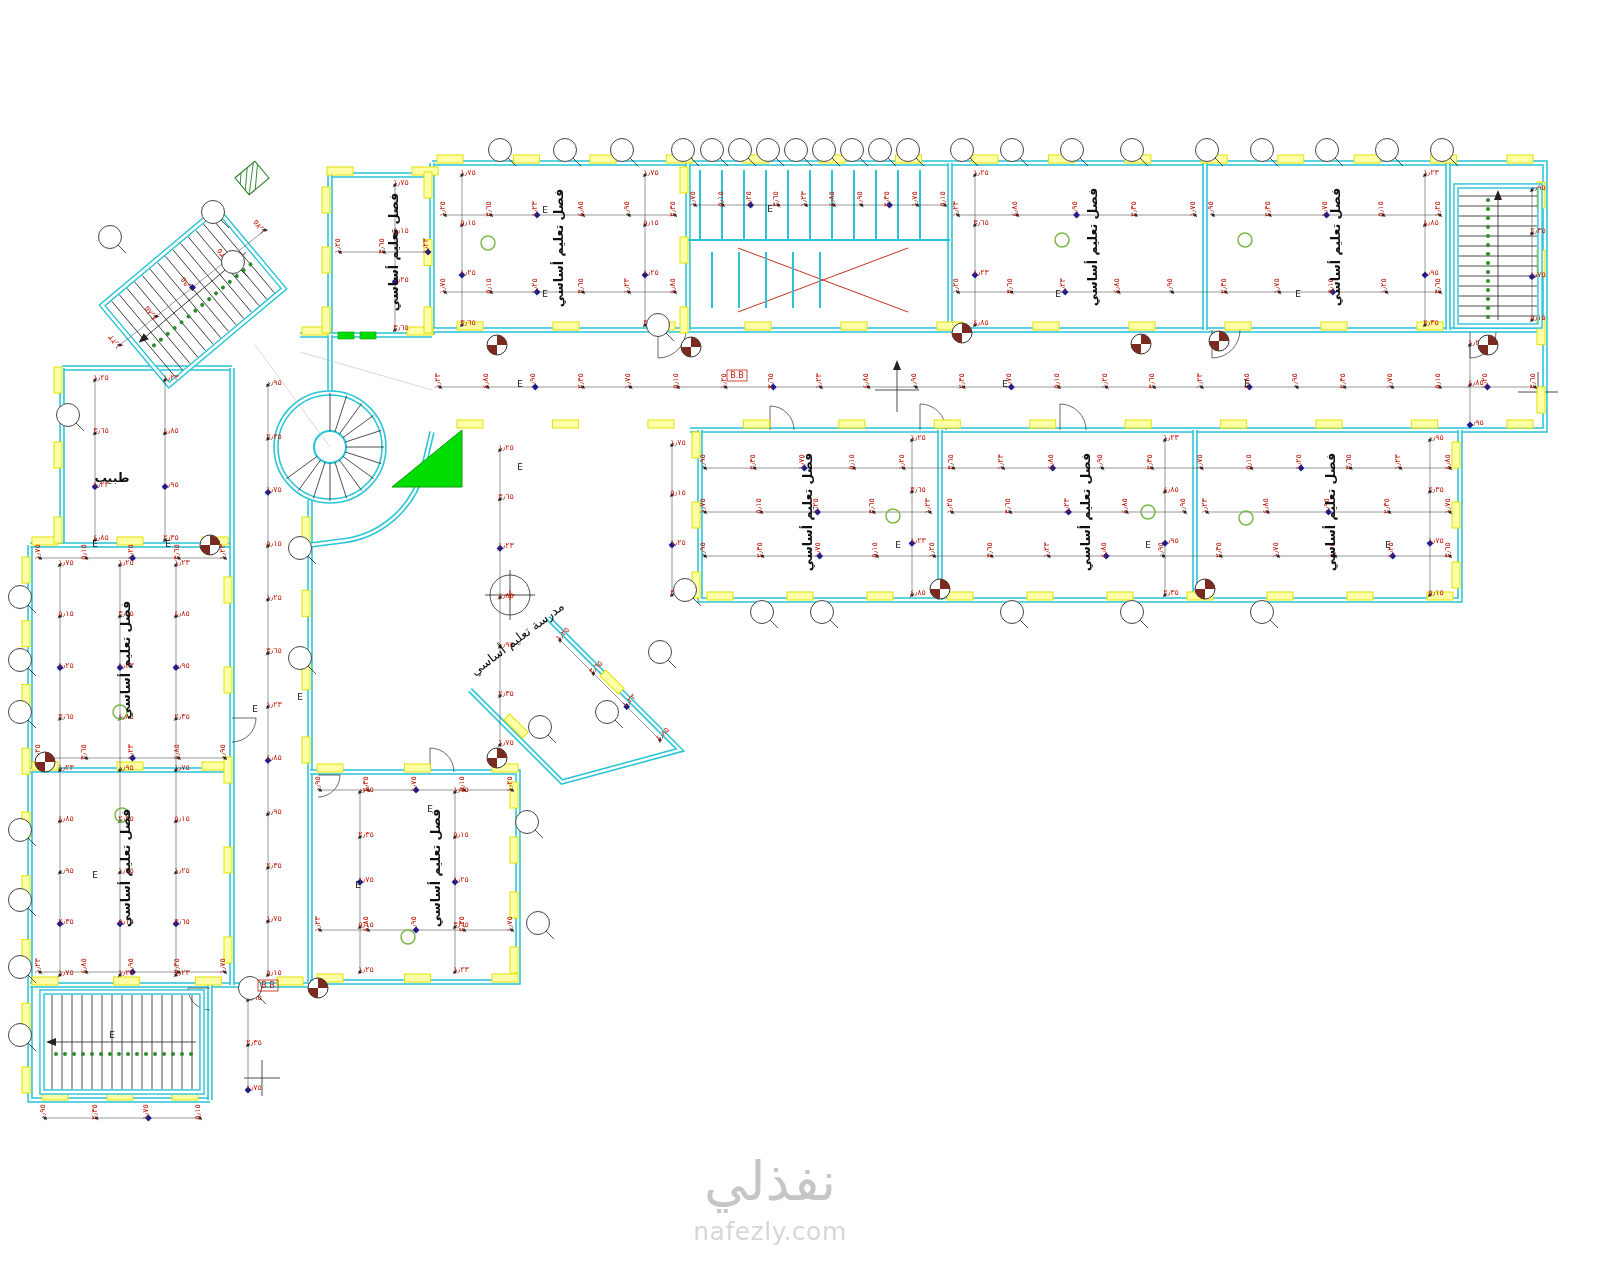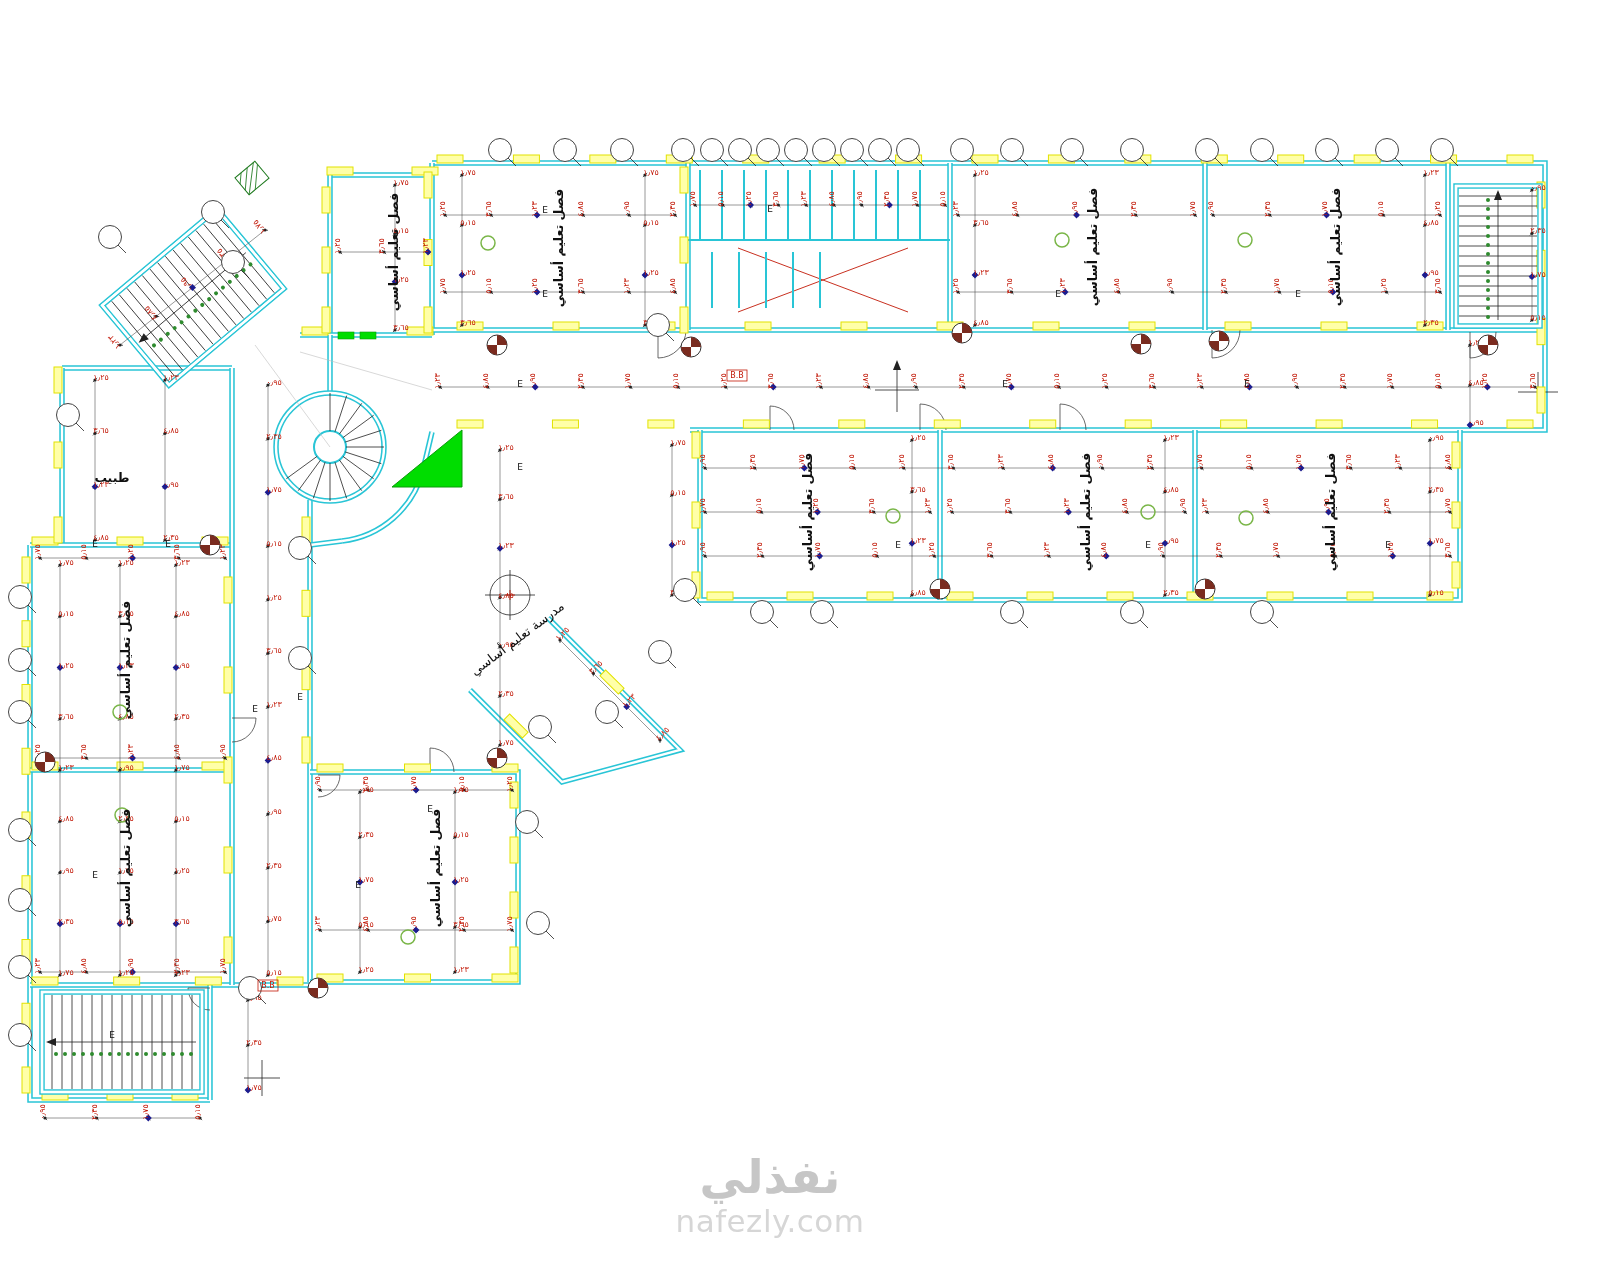--- a/index.html
+++ b/index.html
@@ -16,22 +16,22 @@
   .redline{stroke:var(--dim_red,#c21807);stroke-width:.9;fill:none;}
   .door{stroke:#444;stroke-width:.8;fill:none;}
   .grayline{stroke:#bdbdbd;stroke-width:.6;fill:none;}
   text.dim{fill:var(--dim_red,#c21807);font-size:8px;}
   text.roomlabel{fill:#101010;font-size:12.5px;font-weight:bold;}
   text.note{fill:#101010;font-size:13px;}
   text.e{fill:#101010;font-size:9px;}
   text.bb{fill:var(--dim_red,#c21807);font-size:8px;}
   .watermark{position:absolute;left:770px;top:1152px;transform:translateX(-50%);
              text-align:center;user-select:none;}
-  .wm-brand{font-size:46px;font-weight:bold;color:var(--watermark,#c6c6c6);line-height:1.1;}
-  .wm-site{font-size:31px;color:#d6d6d6;letter-spacing:.5px;}
+  .wm-brand{font-size:54px;font-weight:normal;color:var(--watermark,#c6c6c6);line-height:1.1;}
+  .wm-site{font-size:25px;color:#d6d6d6;letter-spacing:.5px;margin-top:6px;}
 </style>
 </head>
 <body>
 
 <div class="canvas">
 
   <svg id="plan" width="1600" height="1280" viewBox="0 0 1600 1280">
 
     <g id="walls">
 

